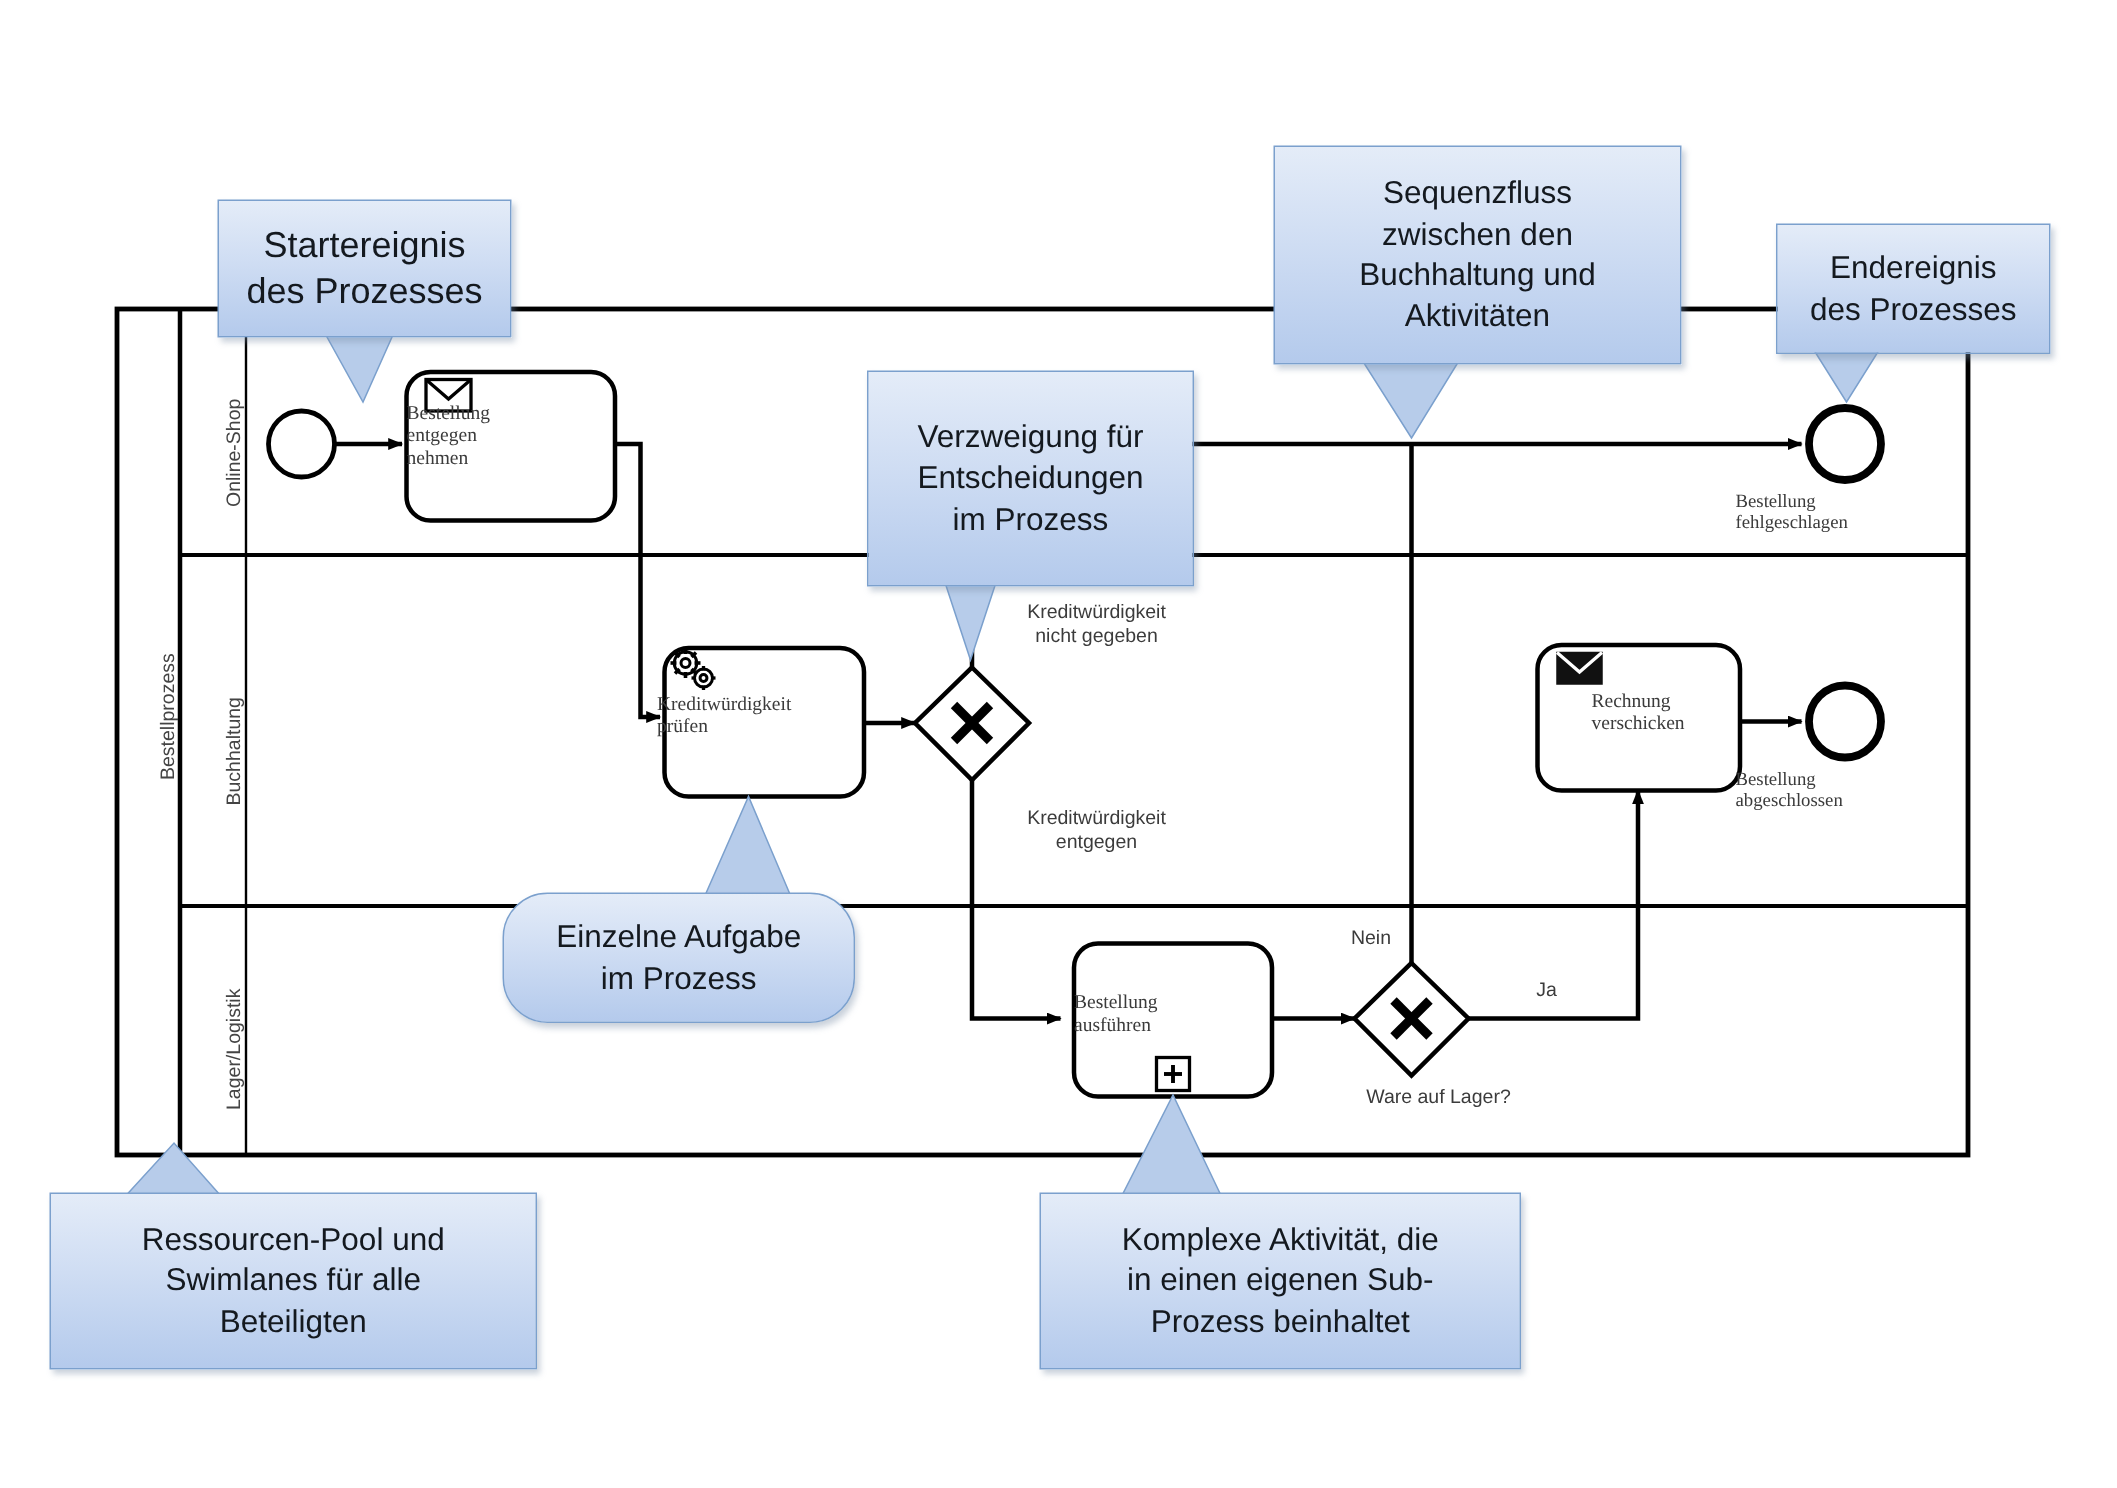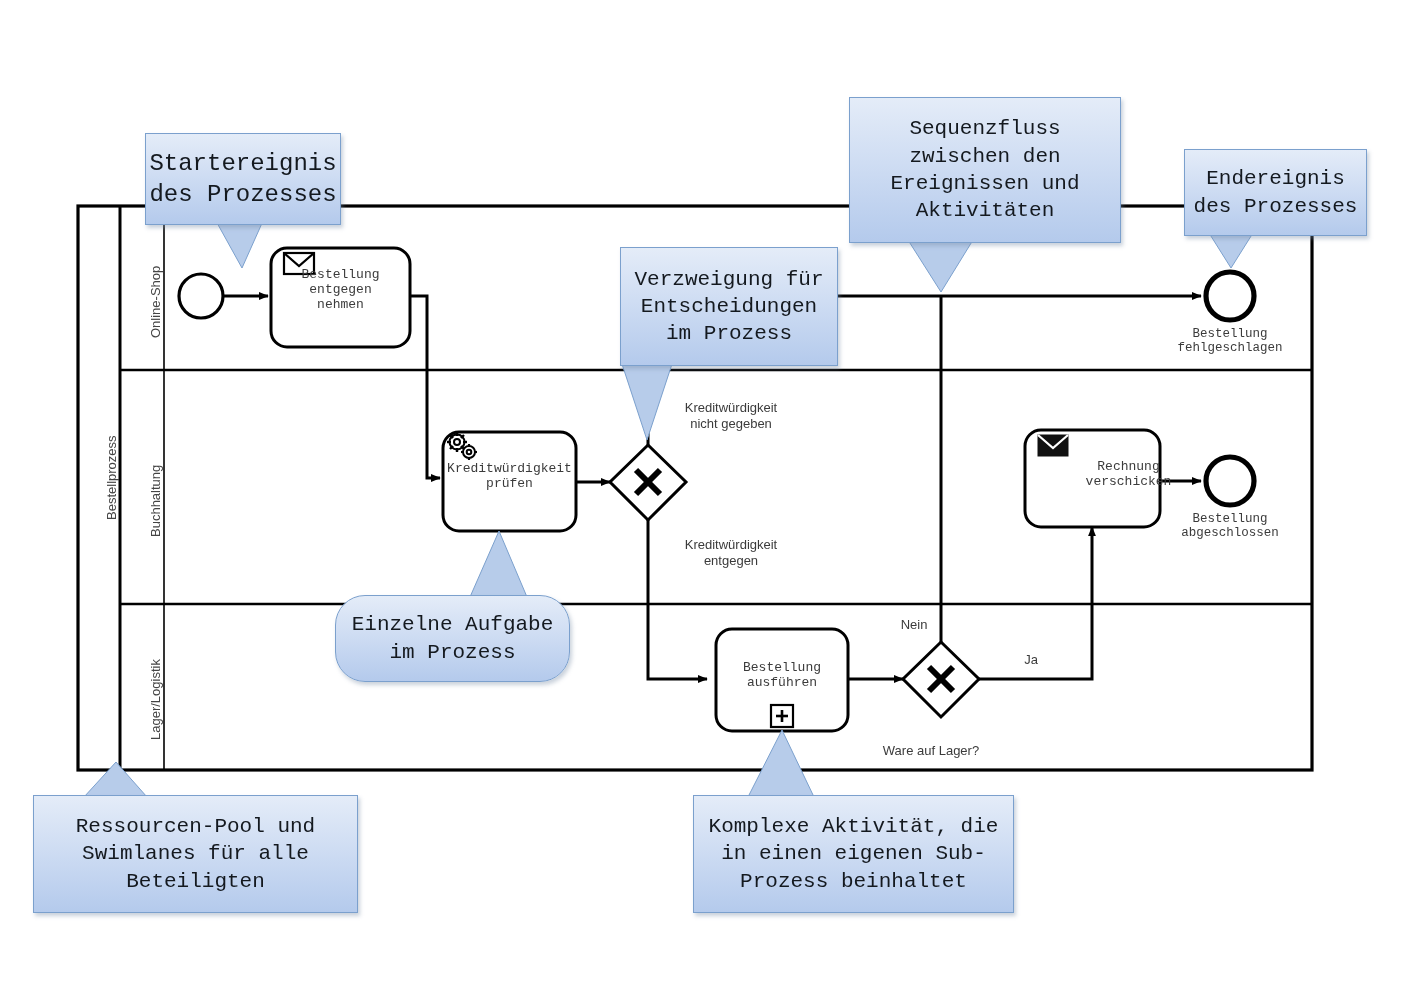--- a/index.html
+++ b/index.html
@@ -6,31 +6,31 @@
   html,body{margin:0;padding:0;background:#ffffff;}
   body{width:1411px;height:992px;font-family:"Liberation Sans",sans-serif;overflow:hidden;}
   #stage{position:relative;width:1411px;height:992px;background:#fff;}
   #stage svg{position:absolute;left:0;top:0;}
 
   
   .callout{position:absolute;box-sizing:border-box;
     background:linear-gradient(180deg,#e4ecf8 0%,#cfddf3 45%,#b4caec 100%);
     border:1px solid #7ba0cd;
     color:#14191f;
-    font-family:Liberation Mono, monospace;
+    font-family:Liberation Sans, sans-serif;
     text-align:center;
-    display:flex;align-items:center;justify-content:center;
+    display:flex;align-items:center;
     box-shadow:2px 3px 4px rgba(120,140,165,.40);
     z-index:30;
   }
   .callout .ctxt{display:block;width:100%;line-height:1.30;padding:4px 8px;}
 
   
-  .bpmn-label{position:absolute;font-family:Liberation Mono, monospace;
-    font-size:13px;color:#3b3b3b;text-align:center;line-height:1.15;z-index:12;}
+  .bpmn-label{position:absolute;font-family:Liberation Serif, serif;
+    font-size:13px;color:#3b3b3b;text-align:left;line-height:1.15;z-index:12;}
   .flow-label{position:absolute;font-family:"Liberation Sans",sans-serif;
     font-size:13px;color:#3b3b3b;text-align:center;line-height:1.2;z-index:12;}
   .lane-label{position:absolute;font-family:"Liberation Sans",sans-serif;
     font-size:13px;color:#444;white-space:nowrap;
     transform-origin:0 0;transform:rotate(-90deg);z-index:12;}
   .pool-label{position:absolute;font-family:"Liberation Sans",sans-serif;
     font-size:13px;color:#444;white-space:nowrap;
     transform-origin:0 0;transform:rotate(-90deg);z-index:12;}
 </style>
 </head>
@@ -214,46 +214,46 @@
 
   <div class="flow-label" style="left:636px; top:537px; width:190px;">
     <span>Kreditwürdigkeit</span><br>
     <span>entgegen</span>
   </div>
 
   <div class="flow-label" style="left:884px; top:617px; width:60px;">Nein</div>
 
   <div class="flow-label" style="left:1006px; top:652px; width:50px;">Ja</div>
 
-  <div class="flow-label" style="left:856px; top:723px; width:150px;margin-top:20px;">Ware auf Lager?</div>
+  <div class="flow-label" style="left:884px; top:723px; width:150px;">Ware auf Lager?</div>
 
   <div class="callout" style="left:145px; top:133px; width:196px; height:92px; font-size:24px;">
     <span class="ctxt">
       <span>Startereignis</span><br>
       <span>des Prozesses</span>
     </span>
   </div>
 
   <div class="callout" style="left:849px; top:97px; width:272px; height:146px; font-size:21px;">
     <span class="ctxt">
       <span>Sequenzfluss</span><br>
       <span>zwischen den</span><br>
-      <span>Ereignissen und</span><br>
+      <span>Buchhaltung und</span><br>
       <span>Aktivitäten</span>
     </span>
   </div>
 
   <div class="callout" style="left:1184px; top:149px; width:183px; height:87px; font-size:21px;">
     <span class="ctxt">
       <span>Endereignis</span><br>
       <span>des Prozesses</span>
     </span>
   </div>
 
-  <div class="callout" style="left:578px; top:247px; width:218px; height:119px; font-size:21px;margin-left:42px;">
+  <div class="callout" style="left:578px; top:247px; width:218px; height:144px; font-size:21px;">
     <span class="ctxt">
       <span>Verzweigung für</span><br>
       <span>Entscheidungen</span><br>
       <span>im Prozess</span>
     </span>
   </div>
 
   <div class="callout" style="left:335px; top:595px; width:235px; height:87px; font-size:21px;border-radius:30px;">
     <span class="ctxt">
       <span>Einzelne Aufgabe</span><br>

